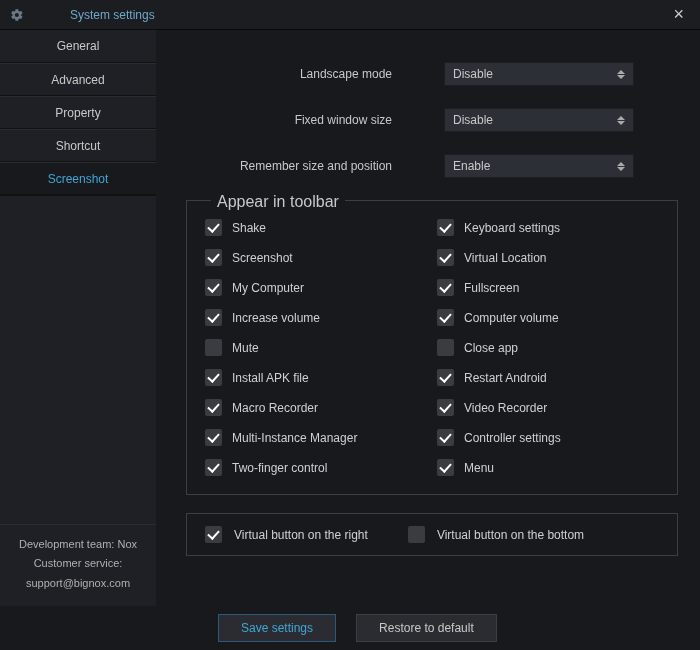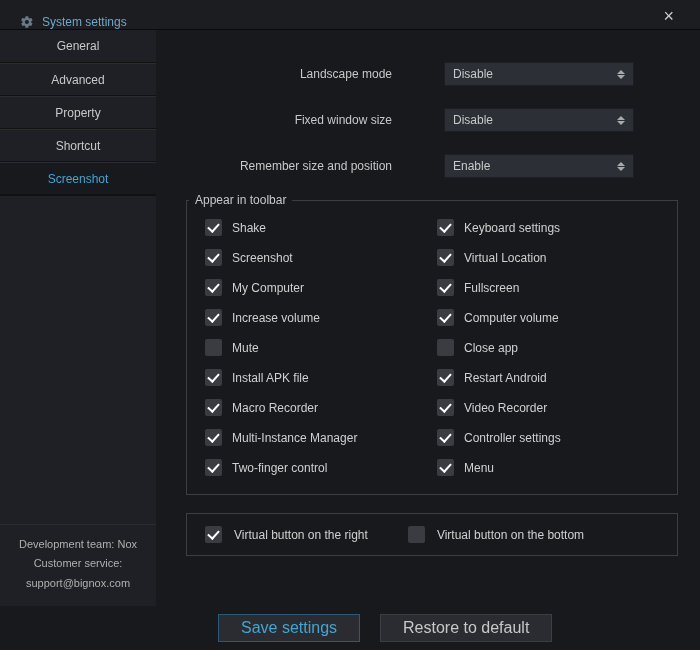--- a/index.html
+++ b/index.html
@@ -1,18 +1,18 @@
 <!DOCTYPE html>
 <html><head>
 <meta charset="utf-8">
 <style>
 * { margin: 0; padding: 0; box-sizing: border-box; font-family: "Segoe UI", Arial, sans-serif; }
 body { width: 700px; height: 650px; background: #17191c; color: #c8c8c8; font-size: 12px; overflow: hidden; }
 
-.title-bar { height: 30px; background: #1b1d21; display: flex; align-items: flex-end; padding: 0 20px; border-bottom: 1px solid #0a0a0a; }
+.title-bar { height: 30px; background: #1b1d21; display: flex; align-items: center; padding: 0 10px; border-bottom: 1px solid #0a0a0a; gap: 38px; }
 .title-bar .gear { width: 14px; height: 14px; margin-right: 8px; opacity: 0.7; }
 .title-bar .title { color: #6fa8c9; font-size: 12px; }
 .title-bar .close { margin-left: auto; font-size: 18px; color: #ccc; cursor: pointer; padding: 2px 6px; }
 
 .body { display: flex; height: 576px; }
 .sidebar { width: 156px; background: #1e2025; display: flex; flex-direction: column; }
 .tab { height: 33px; line-height: 33px; text-align: center; font-size: 12px; color: #c8c8c8; border-bottom: 1px solid #111; border-top: 1px solid #2a2c31; cursor: pointer; }
 .tab:first-child { border-top: none; }
 .tab.active { color: #3fa7d6; background: #17191c; }
 .sidebar-spacer { flex: 1; border-top: 1px solid #111; }
@@ -21,32 +21,32 @@
 .main { flex: 1; padding: 22px 22px 10px 30px; position: relative; }
 .form-row { display: flex; align-items: center; margin: 10px 0 22px 0; gap: 28px; }
 .form-row .label { width: 230px; text-align: right; padding-right: 24px; font-size: 12px; color: #c8c8c8; }
 .select { width: 190px; height: 24px; background: #2d2f36; border: 1px solid #1c1e23; display: flex; align-items: center; padding: 0 8px; position: relative; cursor: pointer; }
 .select .spinner { position: absolute; right: 4px; top: 0; bottom: 0; width: 16px; display: flex; flex-direction: column; justify-content: center; align-items: center; gap: 1px; }
 .spinner .arrow-up, .spinner .arrow-down { width: 0; height: 0; border-left: 4px solid transparent; border-right: 4px solid transparent; }
 .spinner .arrow-up { border-bottom: 4px solid #aaa; }
 .spinner .arrow-down { border-top: 4px solid #aaa; }
 
 .fieldset { border: 1px solid #3c3e44; margin-top: 6px; padding: 14px 18px 18px 18px; position: relative; }
-.fieldset-legend { position: absolute; top: -8px; left: 2px; background: #17191c; padding: 0 6px; font-size: 12px; color: #c8c8c8; }
+.fieldset-legend { position: absolute; top: -8px; left: 24px; background: #17191c; padding: 0 6px; font-size: 16px; color: #c8c8c8; }
 .check-grid { display: grid; grid-template-columns: 1fr 1fr; column-gap: 10px; row-gap: 13px; margin-top: 4px; }
 .check-item { display: flex; align-items: center; gap: 10px; cursor: pointer; }
 .checkbox { width: 17px; height: 17px; background: #3a3c42; border-radius: 2px; display: flex; align-items: center; justify-content: center; flex-shrink: 0; }
 .checkbox.checked::after { content: ""; width: 9px; height: 5px; border-left: 2px solid #fff; border-bottom: 2px solid #fff; transform: rotate(-48deg); margin-top: -3px; }
 .check-item .lbl { font-size: 12px; color: #d0d0d0; }
 
 .virtual-row { border: 1px solid #3c3e44; margin-top: 18px; padding: 12px 18px; display: flex; gap: 40px; align-items: flex-end; }
 .virtual-row .check-item { gap: 12px; }
 
 .footer { height: 44px; display: flex; align-items: center; padding-left: 218px; gap: 20px; }
-.btn { height: 28px; padding: 0 22px; border: 1px solid #3c3e44; background: #2a2c31; font-size: 16px; display: inline-flex; align-items: center; cursor: pointer; }
+.btn { height: 28px; padding: 0 22px; border: 1px solid #3c3e44; background: #2a2c31; font-size: 12px; display: inline-flex; align-items: center; cursor: pointer; }
 .btn.primary { color: #3fa7d6; border-color: #2a5a78; }
 .btn.secondary { color: #c8c8c8; }
 
 svg.gear-svg { fill: #8aa0b0; }
 </style>
 </head>
 <body>
 
 <div class="title-bar">
   <svg class="gear gear-svg" viewBox="0 0 24 24">

